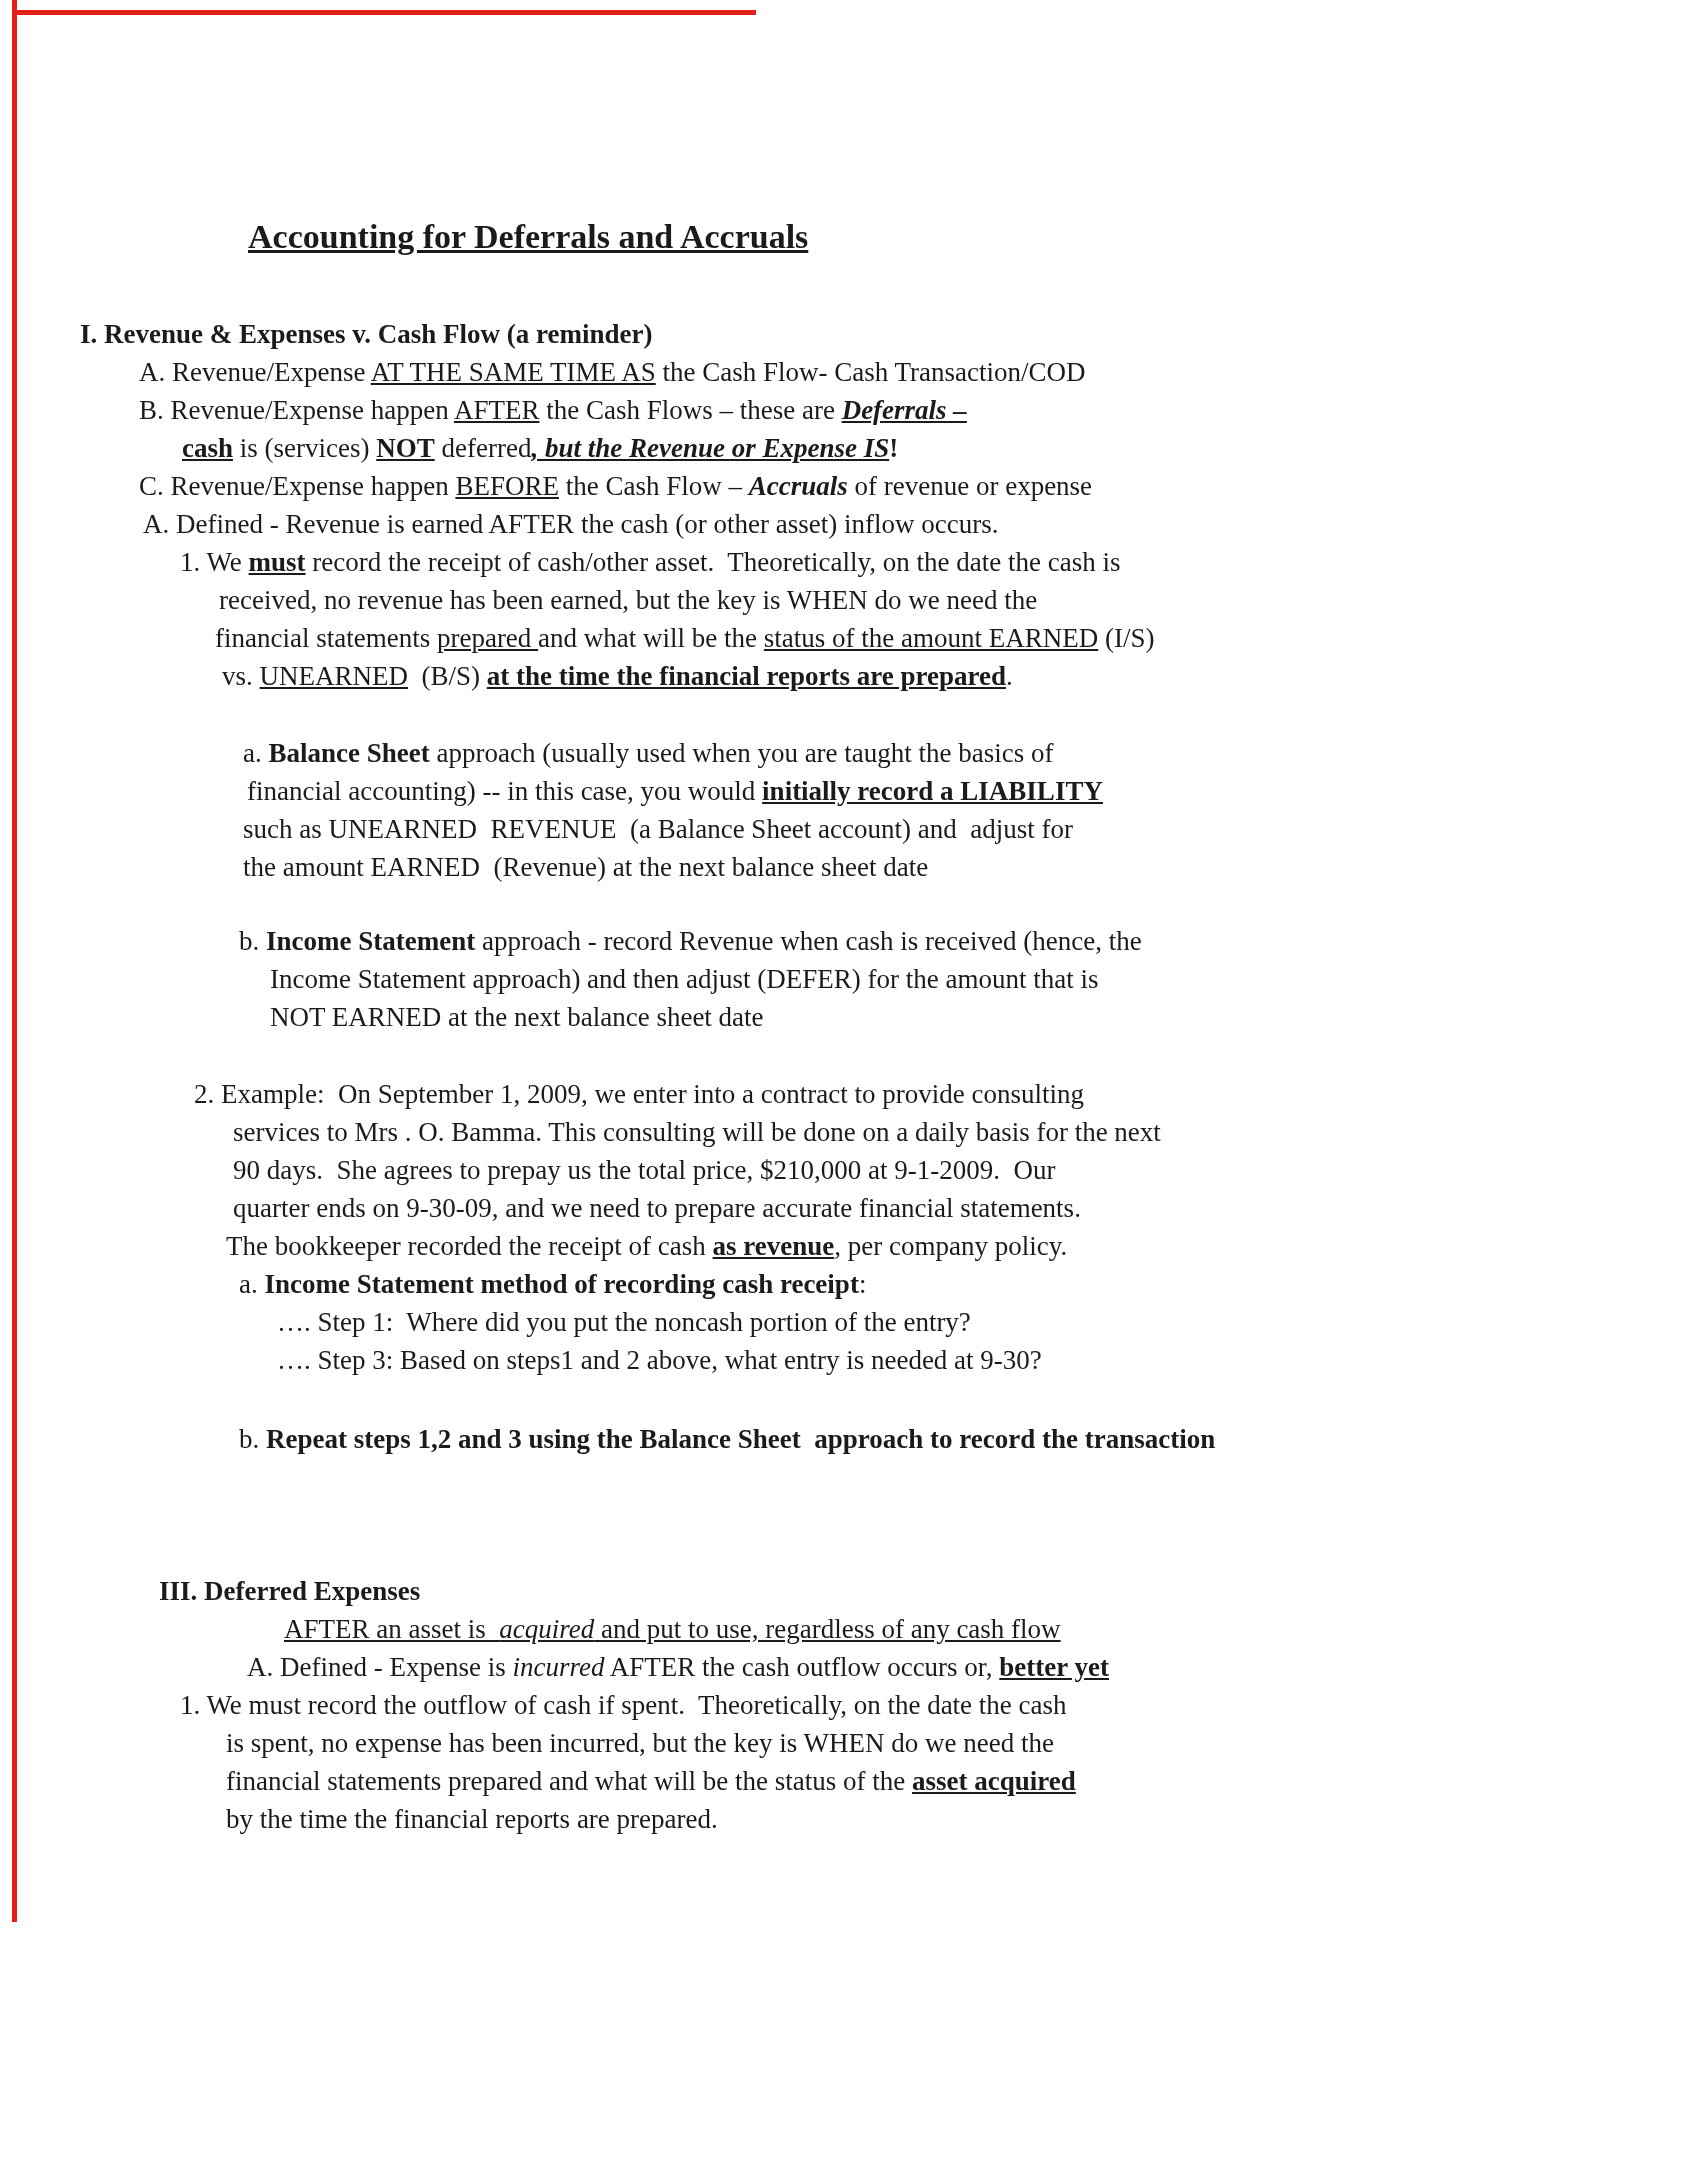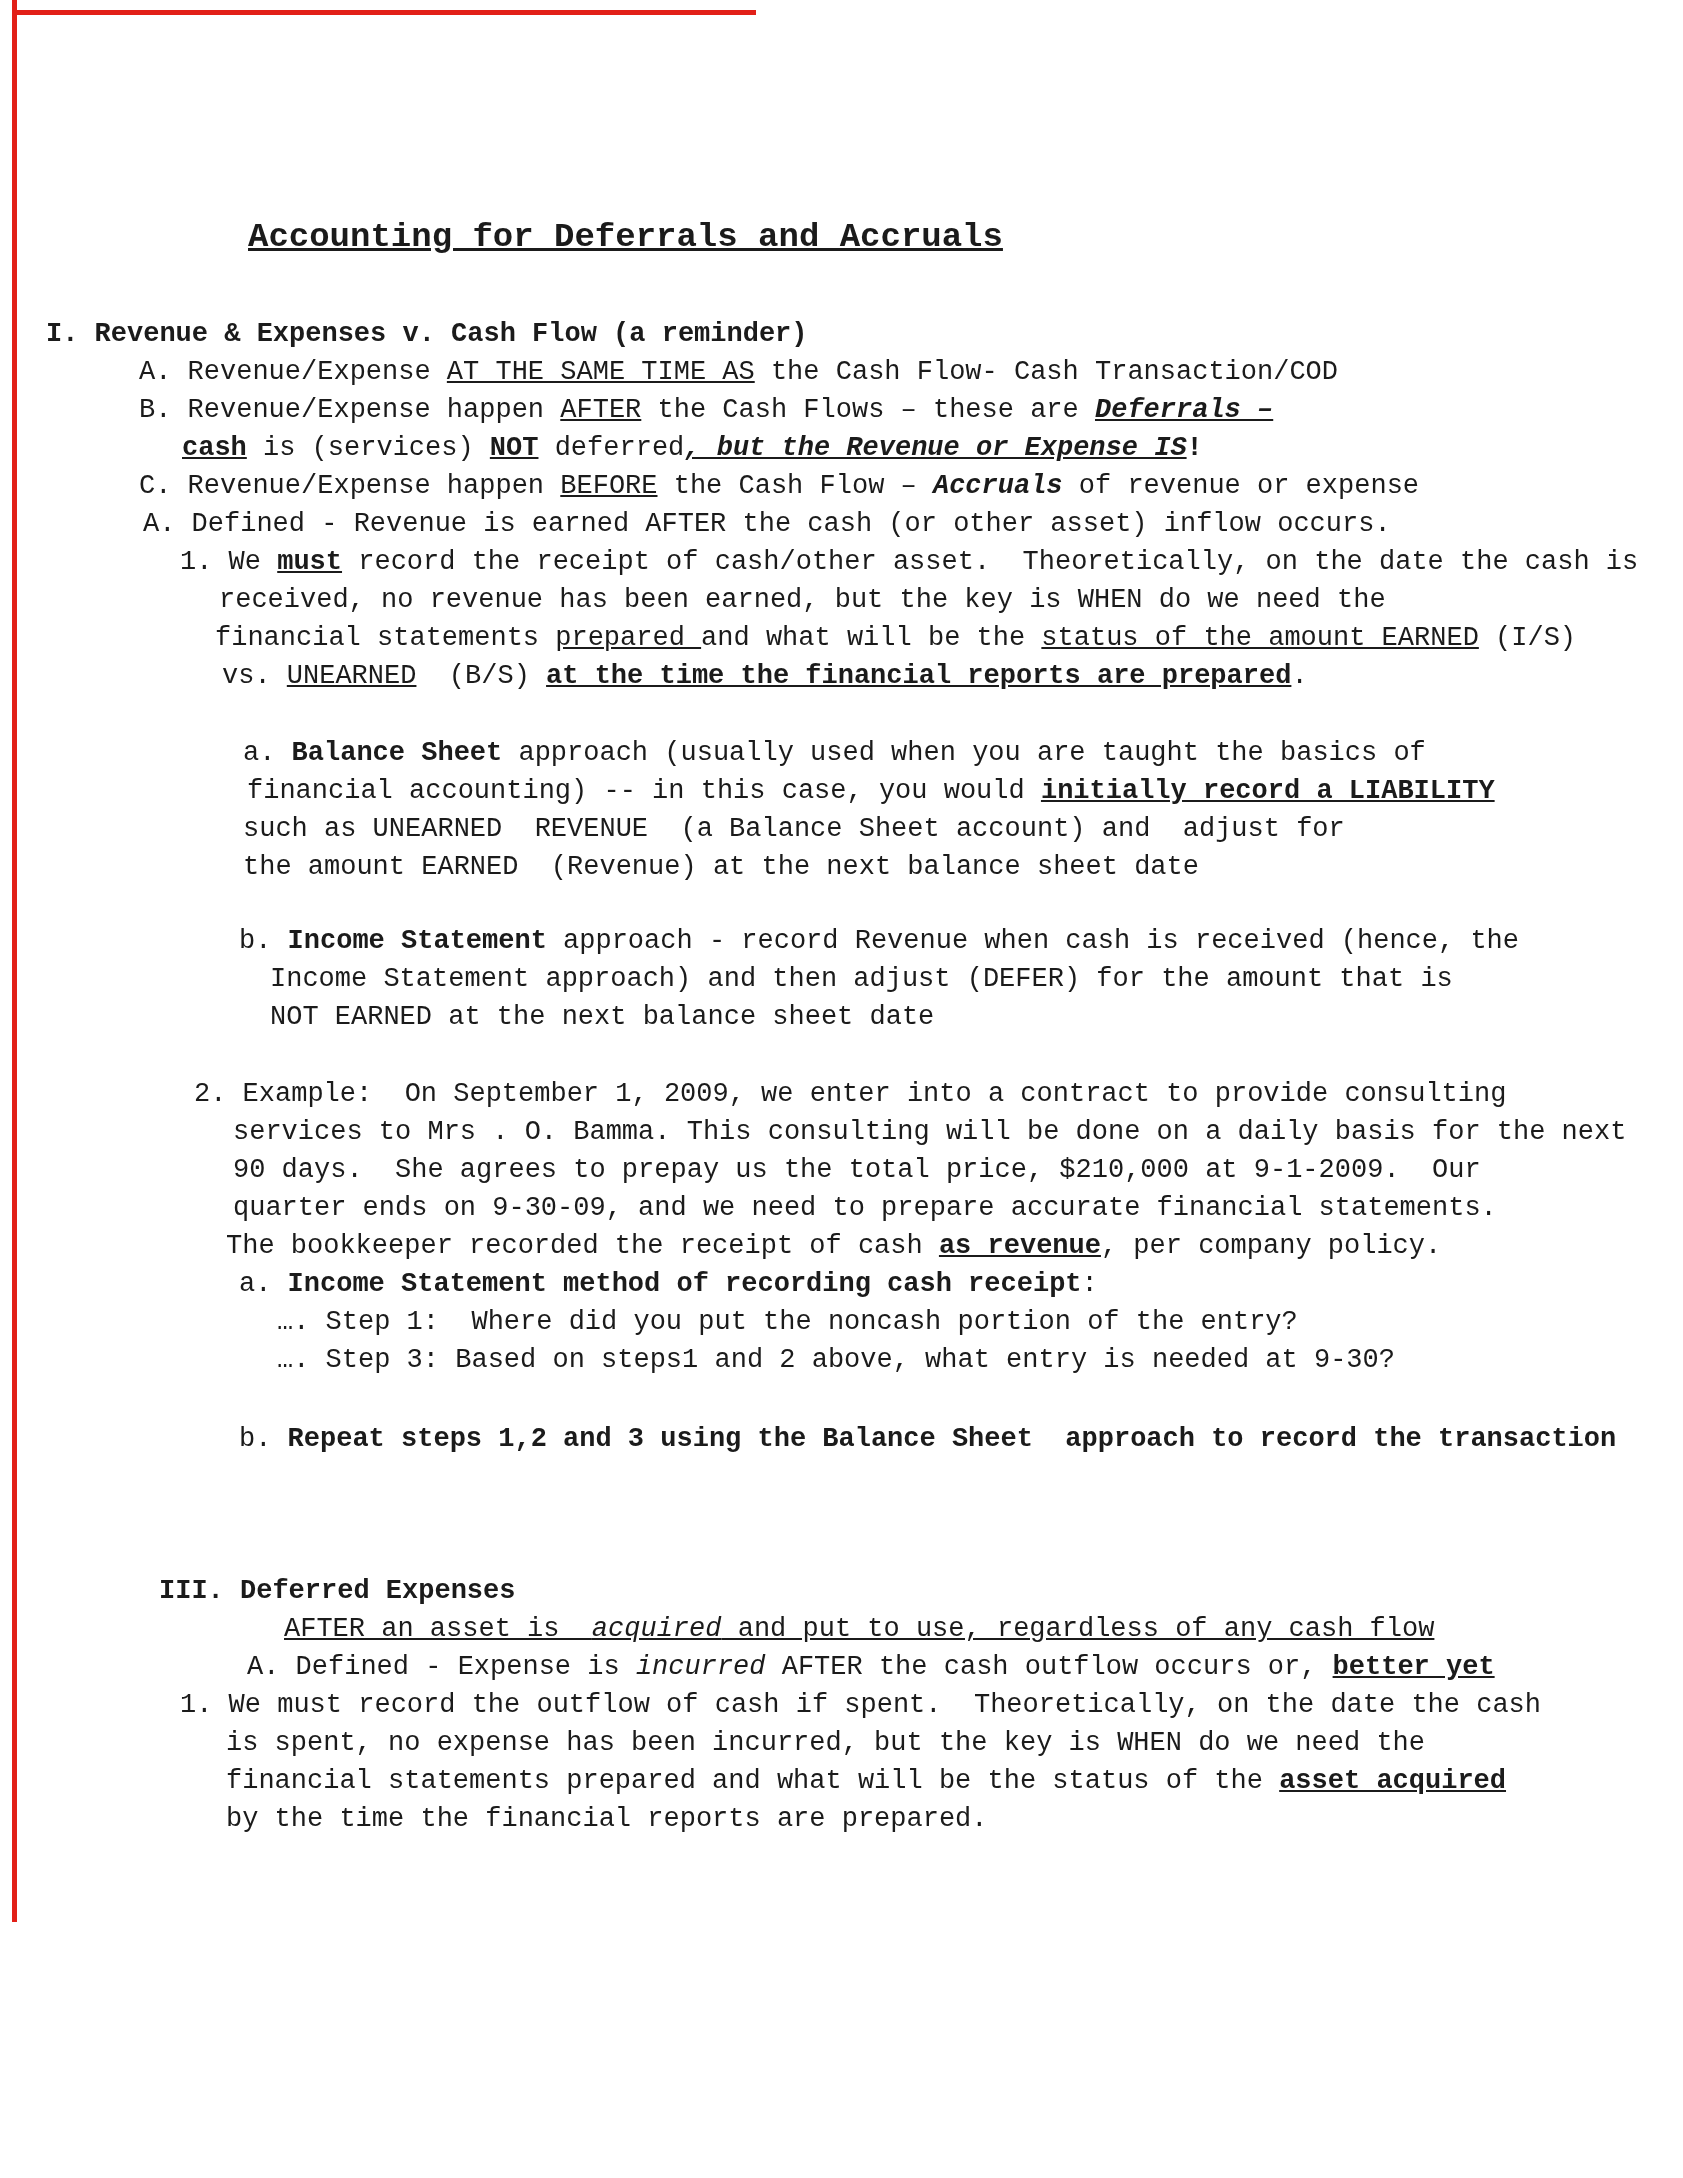--- a/index.html
+++ b/index.html
@@ -1,21 +1,21 @@
 <!DOCTYPE html>
 <html><head>
 <meta charset="utf-8">
 <style>
   html, body { margin: 0; padding: 0; background: #ffffff; }
   .page {
     position: relative;
     width: 1683px;
     height: 1922px;
     background: #ffffff;
-    font-family: Liberation Mono, monospace;
+    font-family: Liberation Serif, serif;
     font-size: 27px;
     line-height: 38px;
     color: #1b1b1b;
     overflow: hidden;
     box-sizing: border-box;
     padding-top: 214px;
   }
   .redline { position: absolute; background: #e22018; }
   .redline-left { left: 12px; top: 0; width: 5px; height: 2178px; }
   .redline-top { left: 12px; top: 10px; width: 744px; height: 5px; }
@@ -35,21 +35,21 @@
 </head>
 <body>
 
 <div class="page">
   <div class="redline redline-left"></div>
   <div class="redline redline-top"></div>
 
   <div class="doc-title">Accounting for Deferrals and Accruals</div>
 
   <div>
-      <div class="line" style="margin-left: 46px; margin-top: 55px;"><span class="b">I. Revenue &amp; Expenses v. Cash Flow (a reminder)</span></div>
+      <div class="line" style="margin-left: 80px; margin-top: 55px;"><span class="b">I. Revenue &amp; Expenses v. Cash Flow (a reminder)</span></div>
       <div class="line" style="margin-left: 139px;"><span>A. Revenue/Expense </span><span class="u">AT THE SAME TIME AS</span><span> the Cash Flow- Cash Transaction/COD</span></div>
       <div class="line" style="margin-left: 139px;"><span>B. Revenue/Expense happen </span><span class="u">AFTER</span><span> the Cash Flows – these are </span><span class="b i u">Deferrals –</span></div>
       <div class="line" style="margin-left: 182px;"><span class="b u">cash</span><span> is (services) </span><span class="b u">NOT</span><span> deferred</span><span class="b i u">, but the Revenue or Expense IS</span><span class="b">!</span></div>
       <div class="line" style="margin-left: 139px;"><span>C. Revenue/Expense happen </span><span class="u">BEFORE</span><span> the Cash Flow – </span><span class="b i">Accruals</span><span> of revenue or expense</span></div>
       <div class="line" style="margin-left: 143px;"><span>A. Defined - Revenue is earned AFTER the cash (or other asset) inflow occurs.</span></div>
       <div class="line" style="margin-left: 180px;"><span>1. We </span><span class="b u">must</span><span> record the receipt of cash/other asset.  Theoretically, on the date the cash is</span></div>
       <div class="line" style="margin-left: 219px;"><span>received, no revenue has been earned, but the key is WHEN do we need the</span></div>
       <div class="line" style="margin-left: 215px;"><span>financial statements </span><span class="u">prepared </span><span>and what will be the </span><span class="u">status of the amount EARNED</span><span> (I/S)</span></div>
       <div class="line" style="margin-left: 222px;"><span>vs. </span><span class="u">UNEARNED</span><span>  (B/S) </span><span class="b u">at the time the financial reports are prepared</span><span>.</span></div>
       <div class="line" style="margin-left: 243px; margin-top: 39px;"><span>a. </span><span class="b">Balance Sheet</span><span> approach (usually used when you are taught the basics of</span></div>

